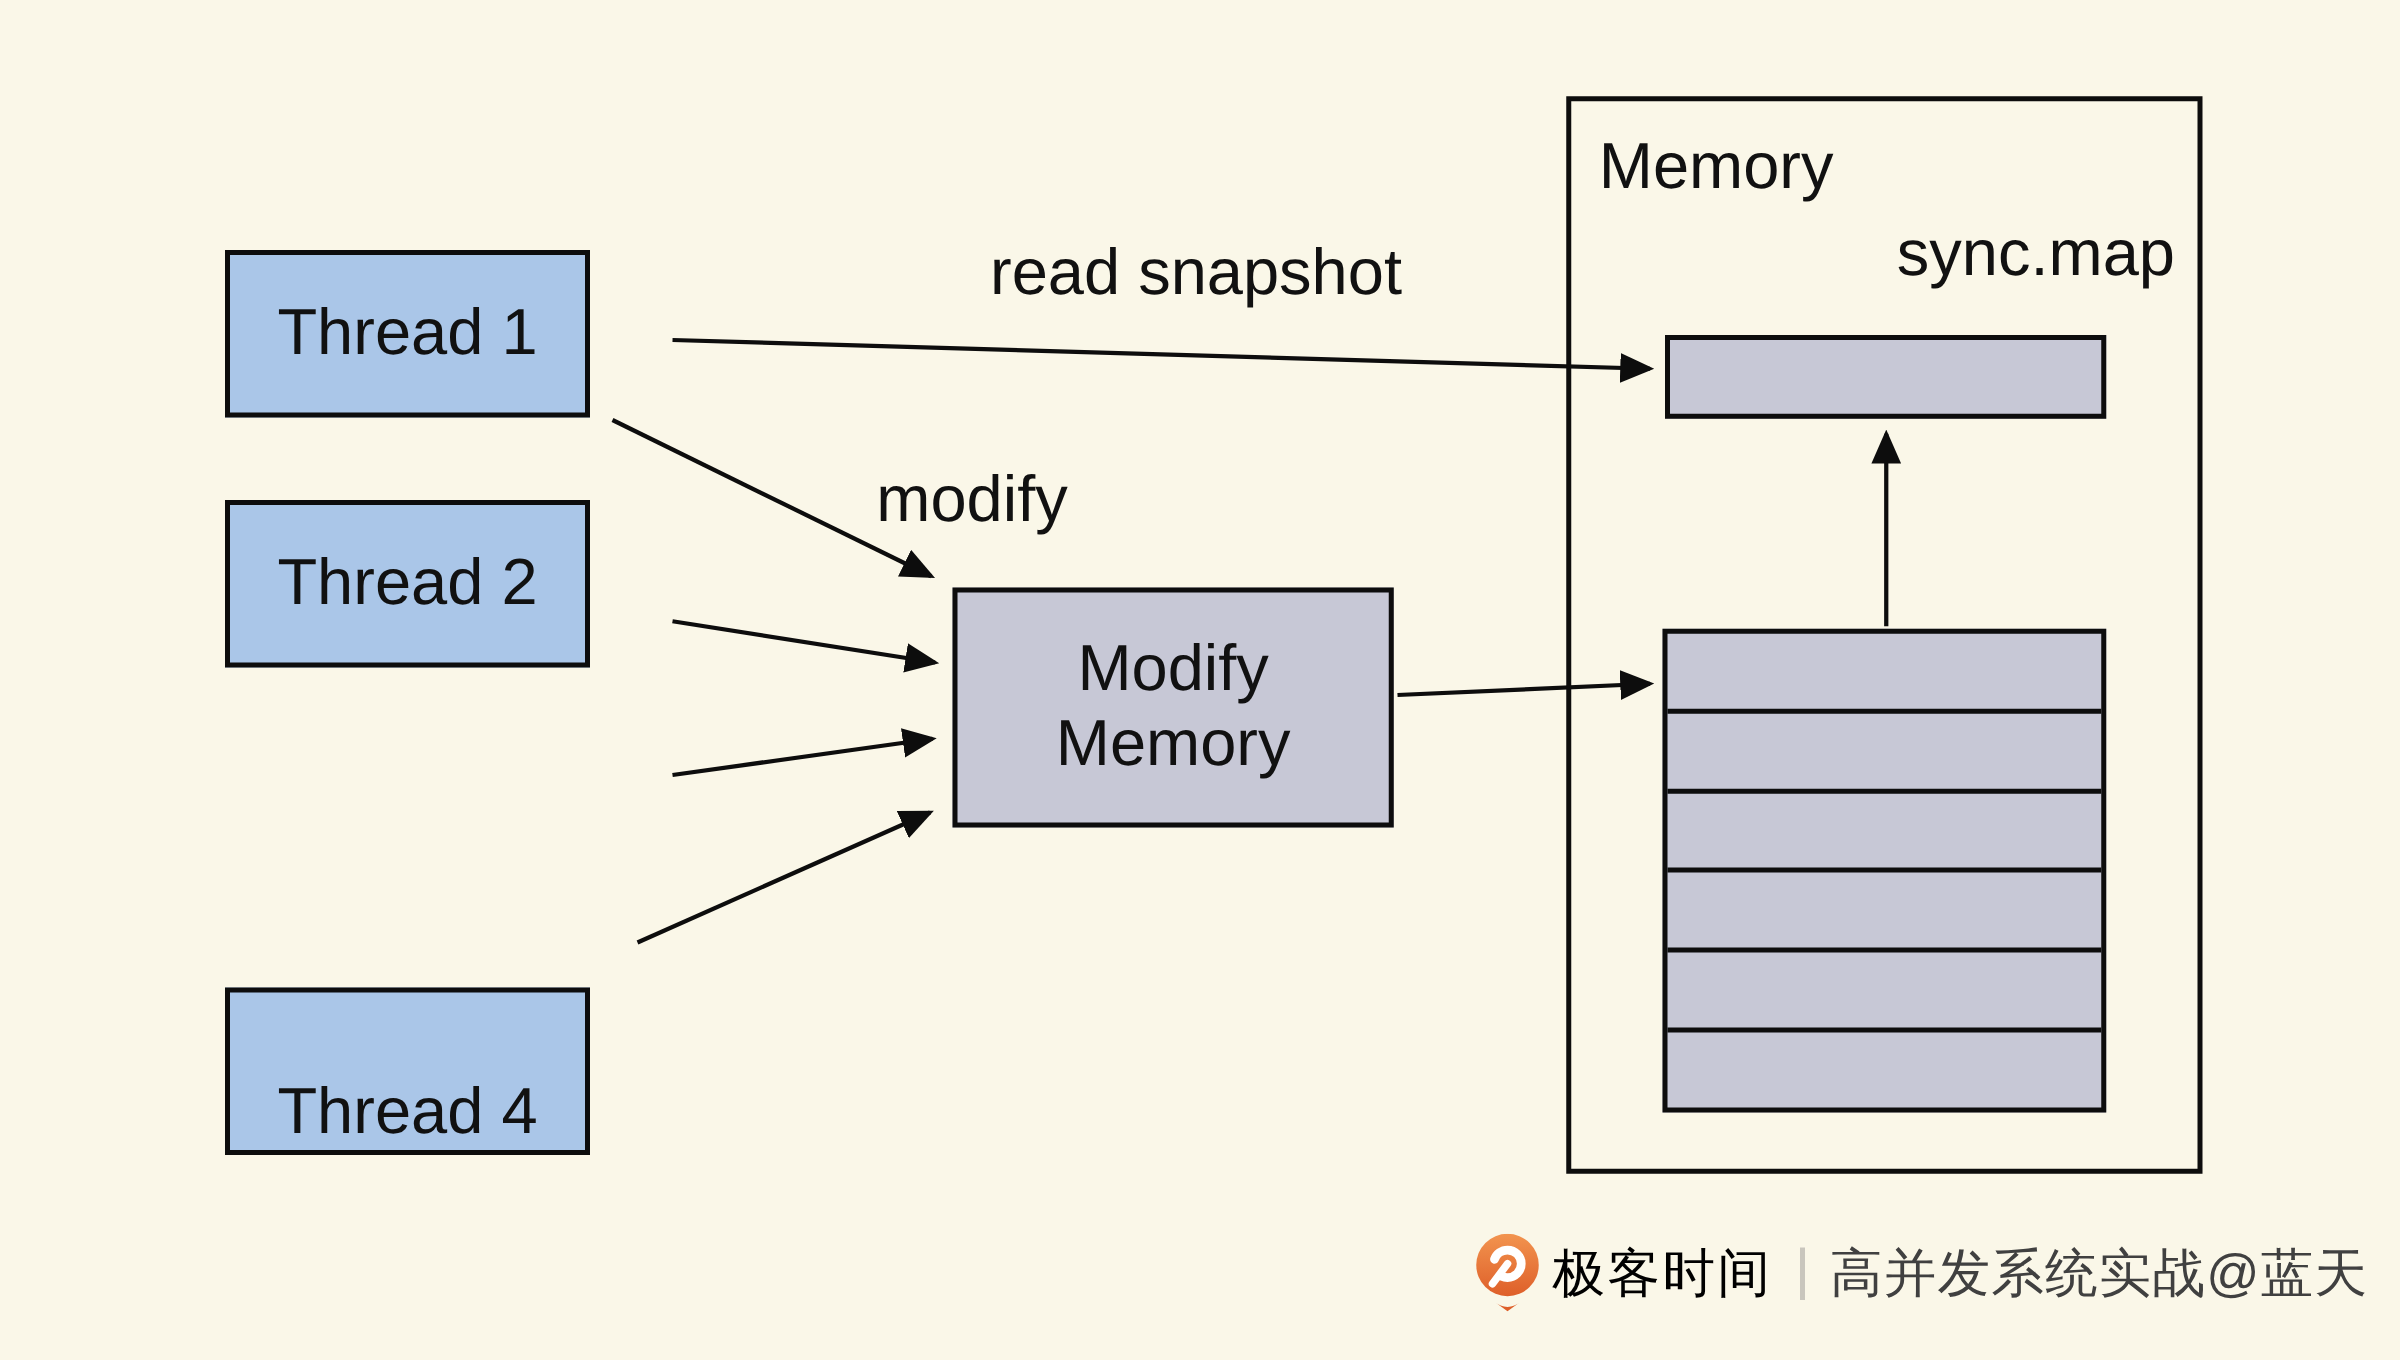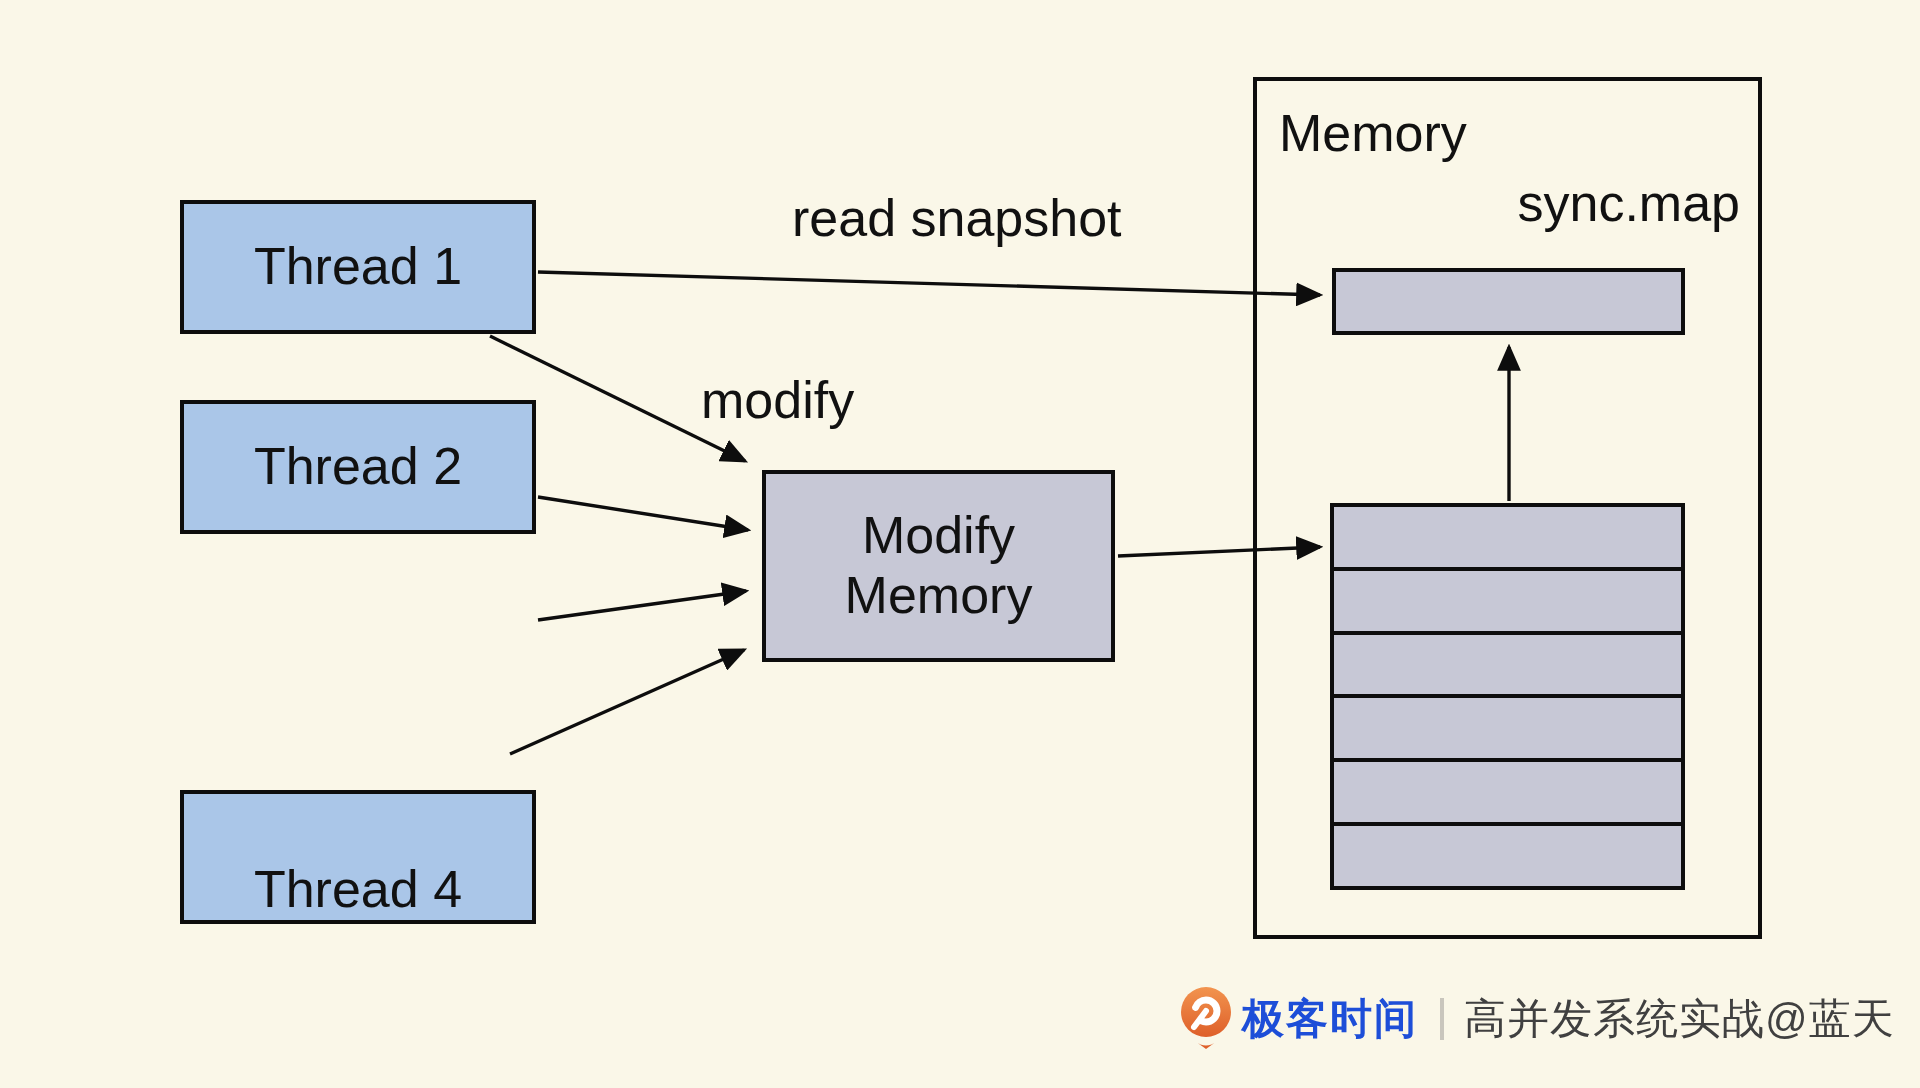--- a/index.html
+++ b/index.html
@@ -13,21 +13,21 @@
   }
   #canvas { position: absolute; left: 0; top: 0; width: 1920px; height: 1088px; }
   #edges { position: absolute; left: 0; top: 0; width: 1920px; height: 1088px; pointer-events: none; }
 
   .box {
     position: absolute; box-sizing: border-box;
     border: 4px solid #0d0d0d;
     display: flex; align-items: center; justify-content: center;
     font-size: 52px; line-height: 1.15; color: #111;
   }
-  .thread { left: 180px; width: 356px; height: 134px; background: #aac6e8; }
+  .thread { left: 180px; width: 292px; height: 134px; background: #aac6e8; }
   #thread-1 { top: 200px; }
   #thread-2 { top: 400px; }
   #thread-3 { top: 577px; }
   #thread-4 { top: 790px; align-items: flex-end; }
 
   #modify-queue {
     left: 762px; top: 470px; width: 353px; height: 192px;
     background: #c7c8d6; flex-direction: column;
   }
 
@@ -62,21 +62,21 @@
   .edge-label { position: absolute; font-size: 52px; color: #111; white-space: nowrap; }
   #label-read-snapshot { left: 792px; top: 188px; }
   #label-modify { left: 701px; top: 370px; }
 
   #footer {
     position: absolute; left: 1180px; top: 984px; height: 70px;
     display: flex; align-items: center;
   }
   #brand-icon { width: 52px; height: 64px; margin-right: 10px; }
   #brand-name {
-    font-size: 42px; font-weight: 700; color: #1d4ed8;
+    font-size: 42px; font-weight: 400; color: #000000;
     letter-spacing: 2px;
   }
   #footer-divider {
     width: 4px; height: 42px; background: #c9c6bd;
     margin: 0 20px 0 22px;
   }
   #course-name {
     font-size: 42px; color: #404040; letter-spacing: 1px; white-space: nowrap;
   }
 </style>

